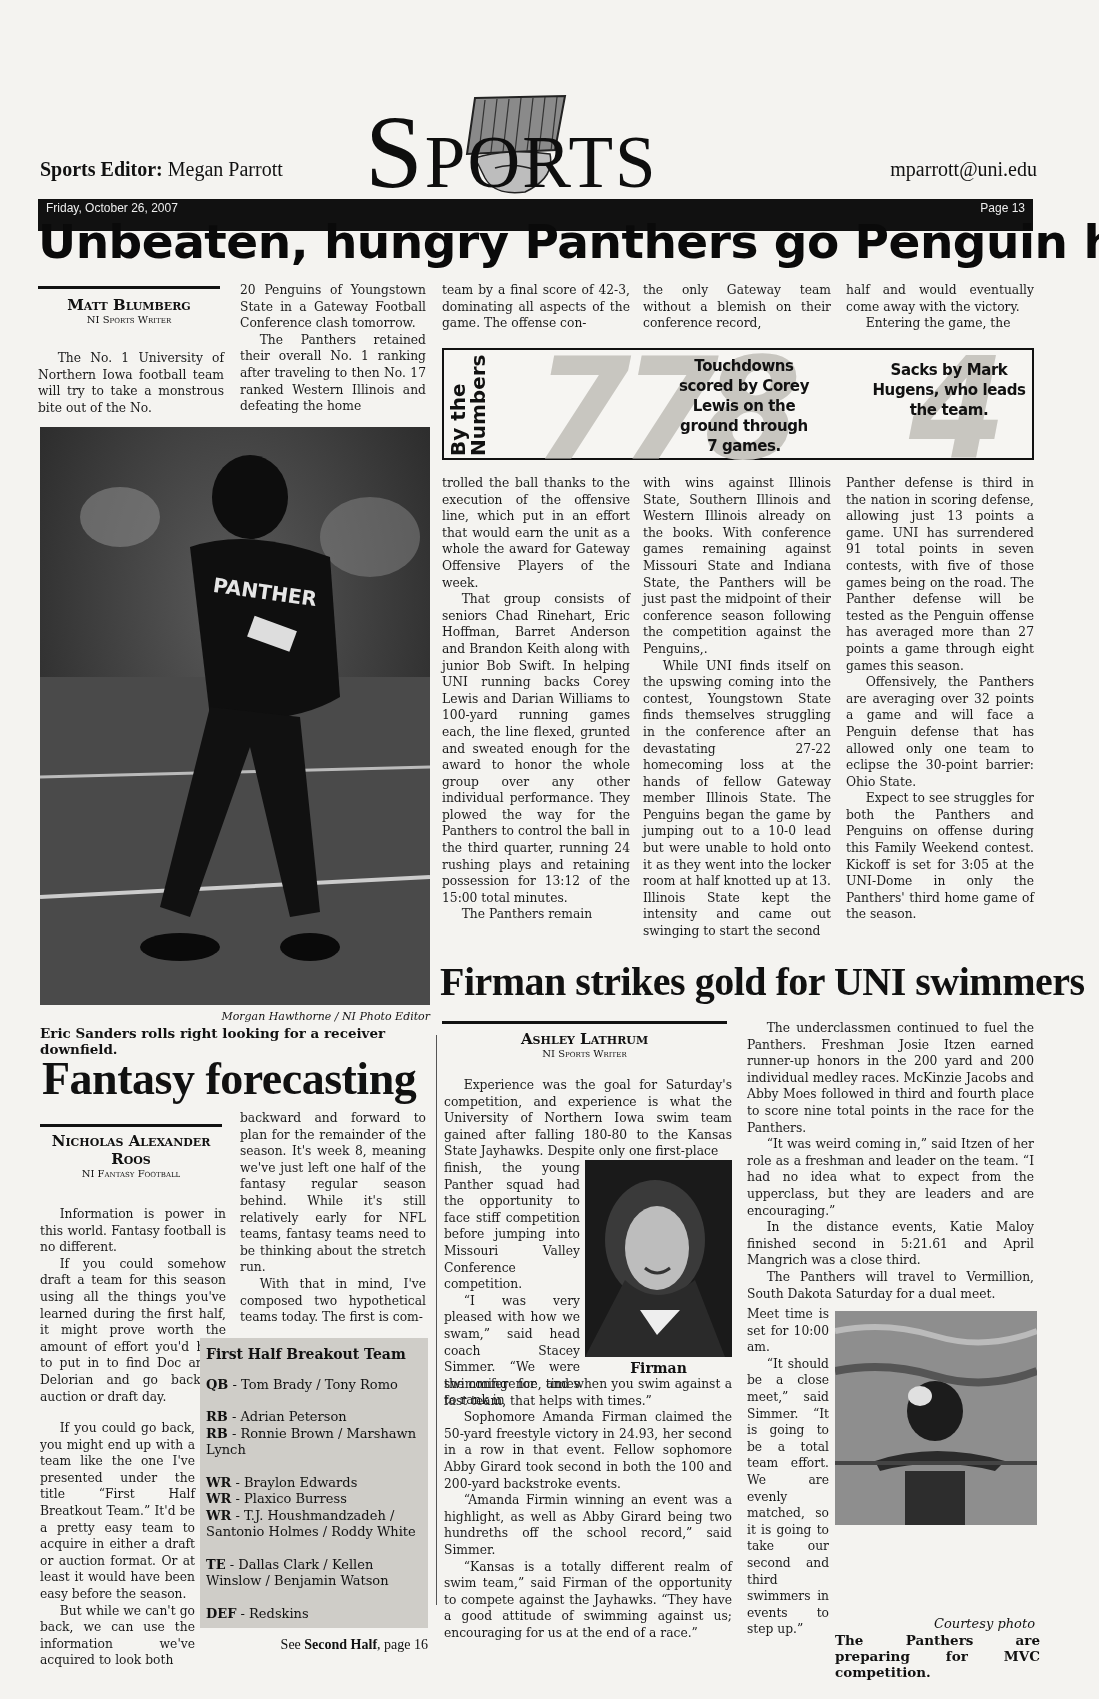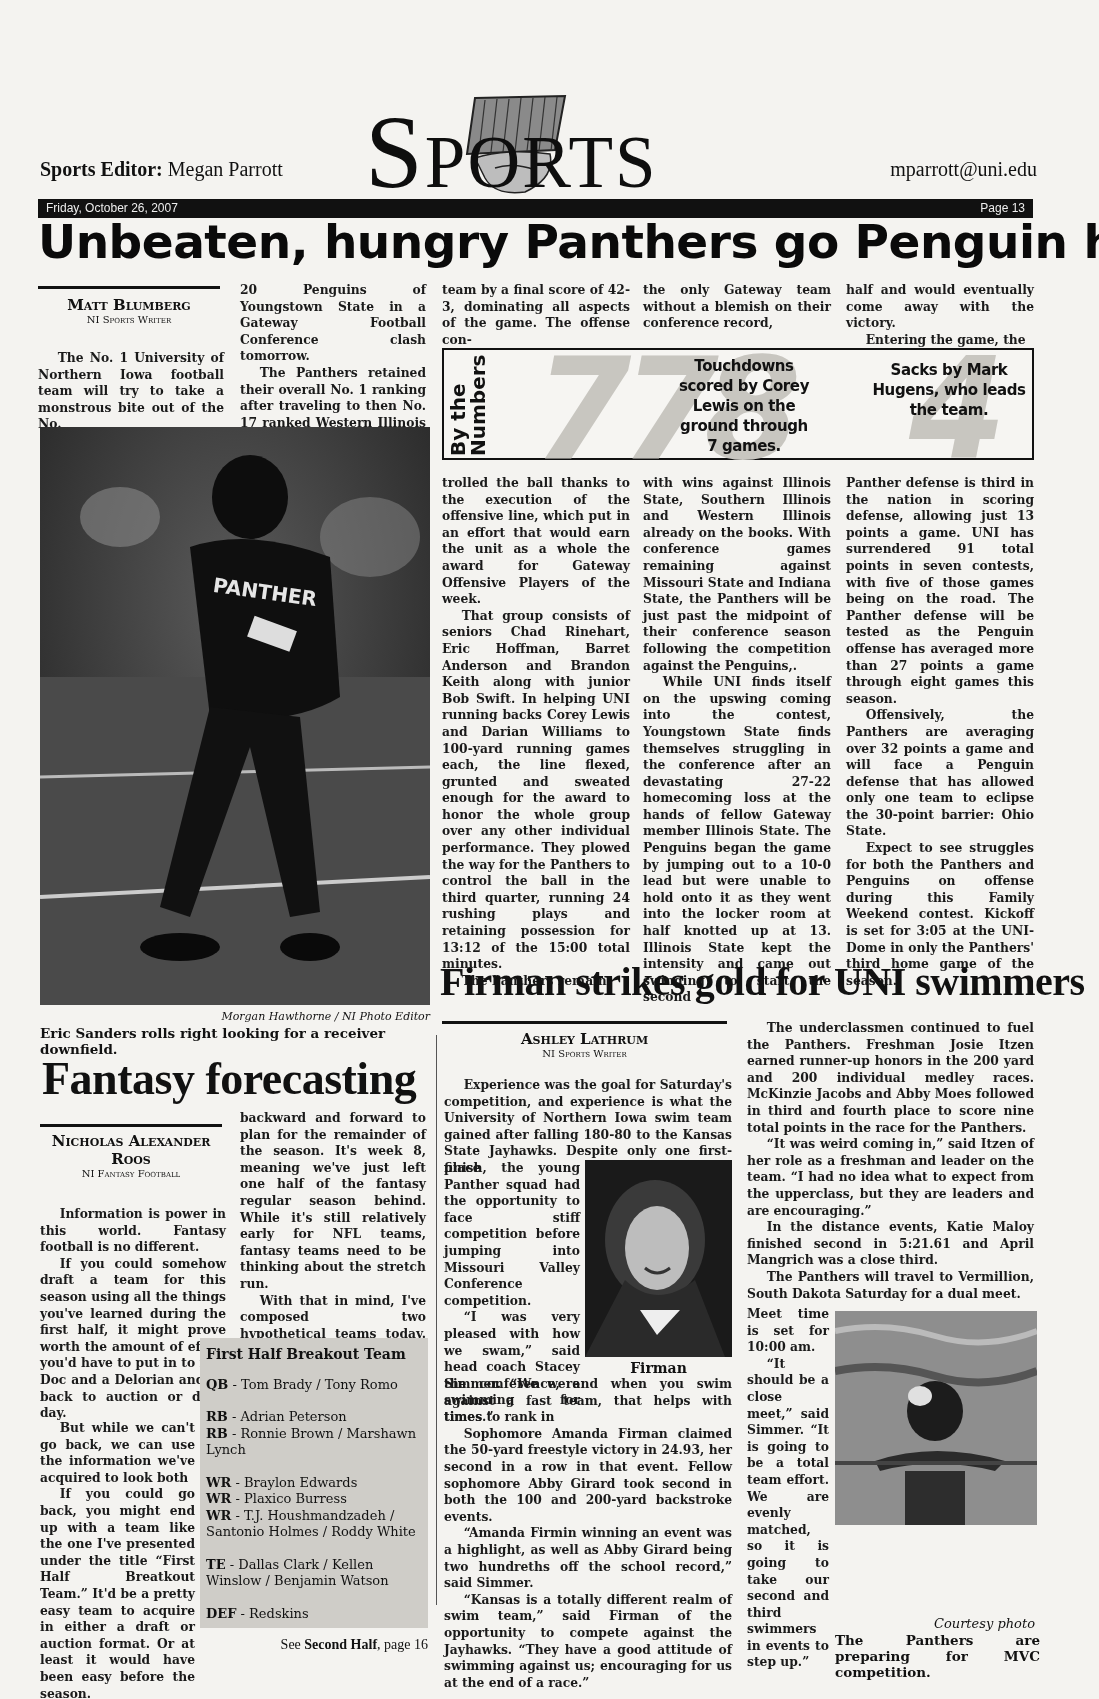--- a/index.html
+++ b/index.html
@@ -1,30 +1,30 @@
 <!DOCTYPE html>
 <html><head>
 <meta charset="utf-8">
 <style>
   * { box-sizing: border-box; margin: 0; padding: 0; }
   html, body { width: 1099px; height: 1699px; background: #f4f3f0; overflow: hidden; }
   body { position: relative; font-family: "DejaVu Serif", serif; color: #111; }
   .abs { position: absolute; }
-  .body-text { font-family: "DejaVu Serif", serif; font-size: 12.3px; line-height: 16.6px; text-align: justify; color: #1a1a1a; font-weight: bold; }
+  .body-text { font-family: "DejaVu Serif", serif; font-size: 12.3px; line-height: 16.6px; text-align: justify; color: #1a1a1a; }
   .body-text p { text-indent: 1.6em; }
   .body-text p.noindent { text-indent: 0; }
 
   
   .mast-word { font-family: "Liberation Serif", serif; font-size: 84px; letter-spacing: 2px; line-height: 1; color: #0e0e0e; }
   .mast-word .big { font-size: 104px; }
   .mast-logo { width: 120px; height: 110px; }
   .editor { font-family: "Liberation Serif", serif; font-size: 20px; }
   .editor b { font-weight: bold; }
   .email { font-family: "Liberation Serif", serif; font-size: 20px; }
-  .dateband { background: #111; color: #eee; font-family: "Liberation Sans", sans-serif; font-size: 12px; height: 19px; line-height: 19px; padding: 0 8px; display: flex; justify-content: space-between; }
+  .dateband { background: #111; color: #eee; font-family: "Liberation Sans", sans-serif; font-size: 12px; height: 32px; line-height: 19px; padding: 0 8px; display: flex; justify-content: space-between; }
   .headline { font-family: "DejaVu Sans", sans-serif; font-weight: bold; font-size: 47px; letter-spacing: -0.5px; color: #0a0a0a; white-space: nowrap; }
 
   .rule { background: #111; height: 3px; }
   .byline { text-align: center; }
   .byline .name { font-family: "DejaVu Serif", serif; font-weight: bold; font-variant: small-caps; font-size: 15px; }
   .byline .role { font-family: "DejaVu Serif", serif; font-variant: small-caps; font-size: 10px; }
 
   
   .btn-box { border: 2px solid #111; background: #f6f5f2; }
   .btn-side { font-family: "DejaVu Sans", sans-serif; font-weight: bold; font-size: 20px; line-height: 20px; writing-mode: vertical-rl; transform: rotate(180deg); text-align: left; }
@@ -166,22 +166,22 @@
 <div class="abs byline" style="left:40px;top:1132px;width:182px;">
   <div class="name">Nicholas Alexander</div>
   <div class="name">Roos</div>
   <div class="role">NI Fantasy Football</div>
 </div>
 <div class="abs body-text" style="left:40px;top:1206px;width:186px;">
   <p>Information is power in this world. Fantasy football is no different.</p>
   <p style="padding-right:0;">If you could somehow draft a team for this season using all the things you've learned during the first half, it might prove worth the amount of effort you'd have to put in to find Doc and a Delorian and go back to auction or draft day.</p>
 </div>
 <div class="abs body-text" style="left:40px;top:1420px;width:155px;">
+  <p>If you could go back, you might end up with a team like the one I've presented under the title “First Half Breatkout Team.” It'd be a pretty easy team to acquire in either a draft or auction format. Or at least it would have been easy before the season.</p>
   <p>But while we can't go back, we can use the information we've acquired to look both</p>
-  <p>If you could go back, you might end up with a team like the one I've presented under the title “First Half Breatkout Team.” It'd be a pretty easy team to acquire in either a draft or auction format. Or at least it would have been easy before the season.</p>
 </div>
 <div class="abs body-text" style="left:240px;top:1110px;width:186px;">
   <p class="noindent">backward and forward to plan for the remainder of the season. It's week 8, meaning we've just left one half of the fantasy regular season behind. While it's still relatively early for NFL teams, fantasy teams need to be thinking about the stretch run.</p>
   <p>With that in mind, I've composed two hypothetical teams today. The first is com-</p>
 </div>
 
 <div class="abs team-box" style="left:200px;top:1338px;width:228px;height:290px;">
   <div class="title">First Half Breakout Team</div>
   <div class="row"><b>QB</b><span> - Tom Brady / Tony Romo</span></div>
   <div class="gap"></div>

